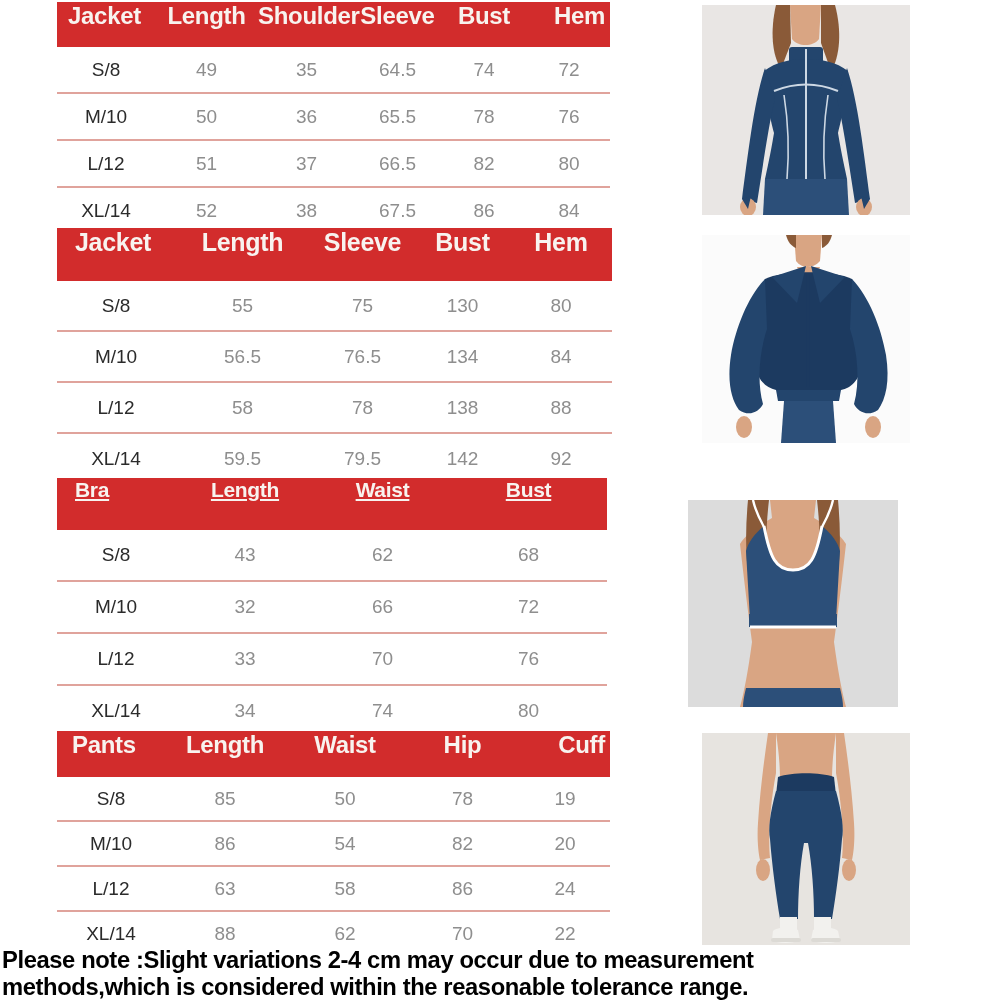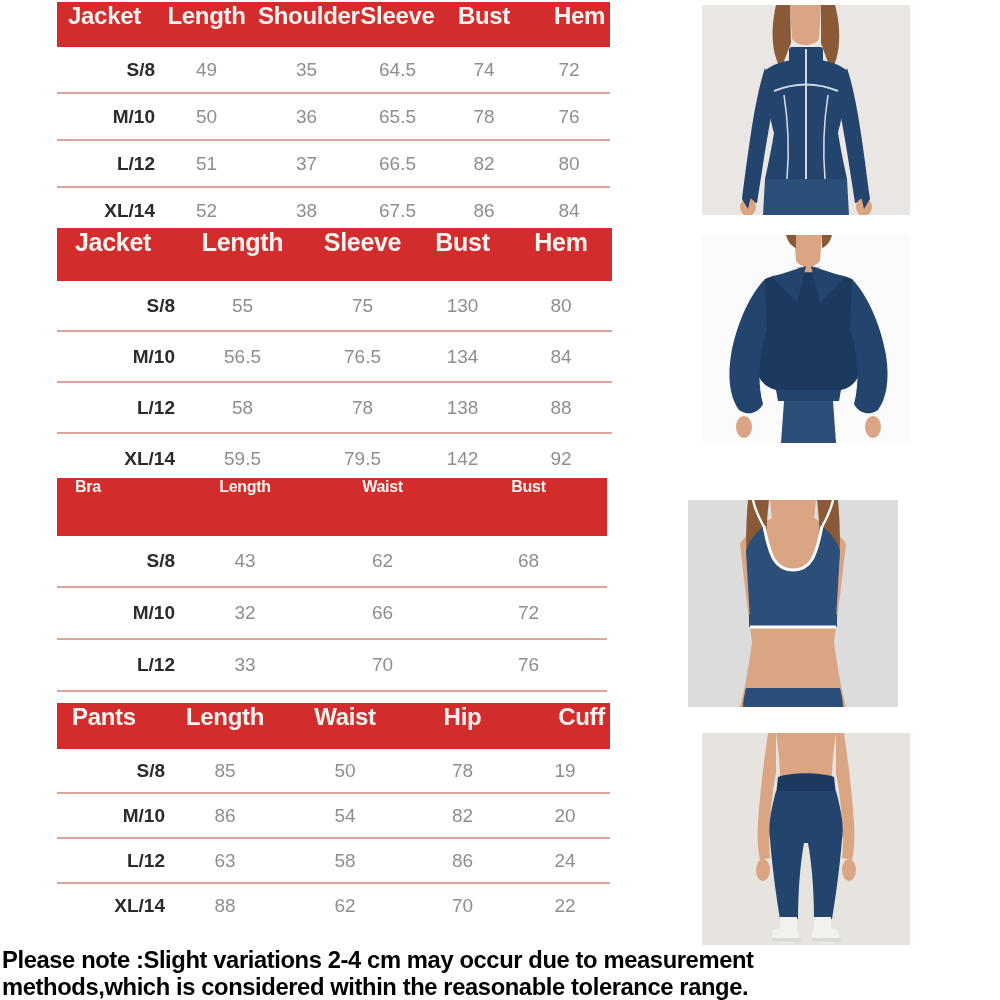--- a/index.html
+++ b/index.html
@@ -13,40 +13,40 @@
     display:flex;align-items:flex-start;
     background:var(--header-red,#d22c2c);color:var(--header-text,#f8f3ef);
     font-weight:700;letter-spacing:-0.3px;
   }
   .hc{text-align:center;white-space:nowrap;}
   .hc.first{text-align:left;padding-left:18px;box-sizing:border-box;}
   .hc.rightal{text-align:right;padding-right:5px;box-sizing:border-box;}
   .trow{display:flex;align-items:center;border-bottom:2px solid var(--divider-pink,#e0a39c);}
   .trow:last-child{border-bottom:none;}
   .cell{text-align:center;font-size:19px;}
-  .size{font-weight:700;color:var(--size-dark,#2b2b2b);text-align:right;}
+  .size{font-weight:400;color:var(--size-dark,#2b2b2b);}
   .val{color:var(--value-gray,#8e8e8e);}
 
   .t1{top:2px;width:553px;}
   .t1 .thead{height:45px;font-size:24px;}
   .t1 .trow{height:45px;}
   .t1 .c0{width:98px}.t1 .c1{width:103px}.t1 .c2{width:97px}.t1 .c3{width:85px}.t1 .c4{width:88px}.t1 .c5{width:82px}
   .t1 .hc.first{padding-left:11px;}
 
   .t2{top:228px;width:555px;}
   .t2 .thead{height:53px;font-size:25px;}
   .t2 .trow{height:49px;}
   .t2 .c0{width:118px}.t2 .c1{width:135px}.t2 .c2{width:105px}.t2 .c3{width:95px}.t2 .c4{width:102px}
 
   .t3{top:478px;width:550px;}
-  .t3 .thead{height:58px;font-size:16px;}
+  .t3 .thead{height:52px;font-size:21px;text-decoration:underline;}
   .t3 .trow{height:50px;}
   .t3 .c0{width:118px}.t3 .c1{width:140px}.t3 .c2{width:135px}.t3 .c3{width:157px}
 
-  .t4{top:703px;width:553px;}
+  .t4{top:731px;width:553px;}
   .t4 .thead{height:46px;font-size:24px;}
   .t4 .trow{height:43px;}
   .t4 .c0{width:108px}.t4 .c1{width:120px}.t4 .c2{width:120px}.t4 .c3{width:115px}.t4 .c4{width:90px}
   .t4 .hc.first{padding-left:15px;}
 
   
   .note{
     position:absolute;left:2px;top:946px;width:994px;
     color:var(--note-black,#000);font-weight:700;font-size:24px;line-height:27px;
     letter-spacing:-0.4px;transform:scaleX(0.99);transform-origin:left top;white-space:nowrap;

